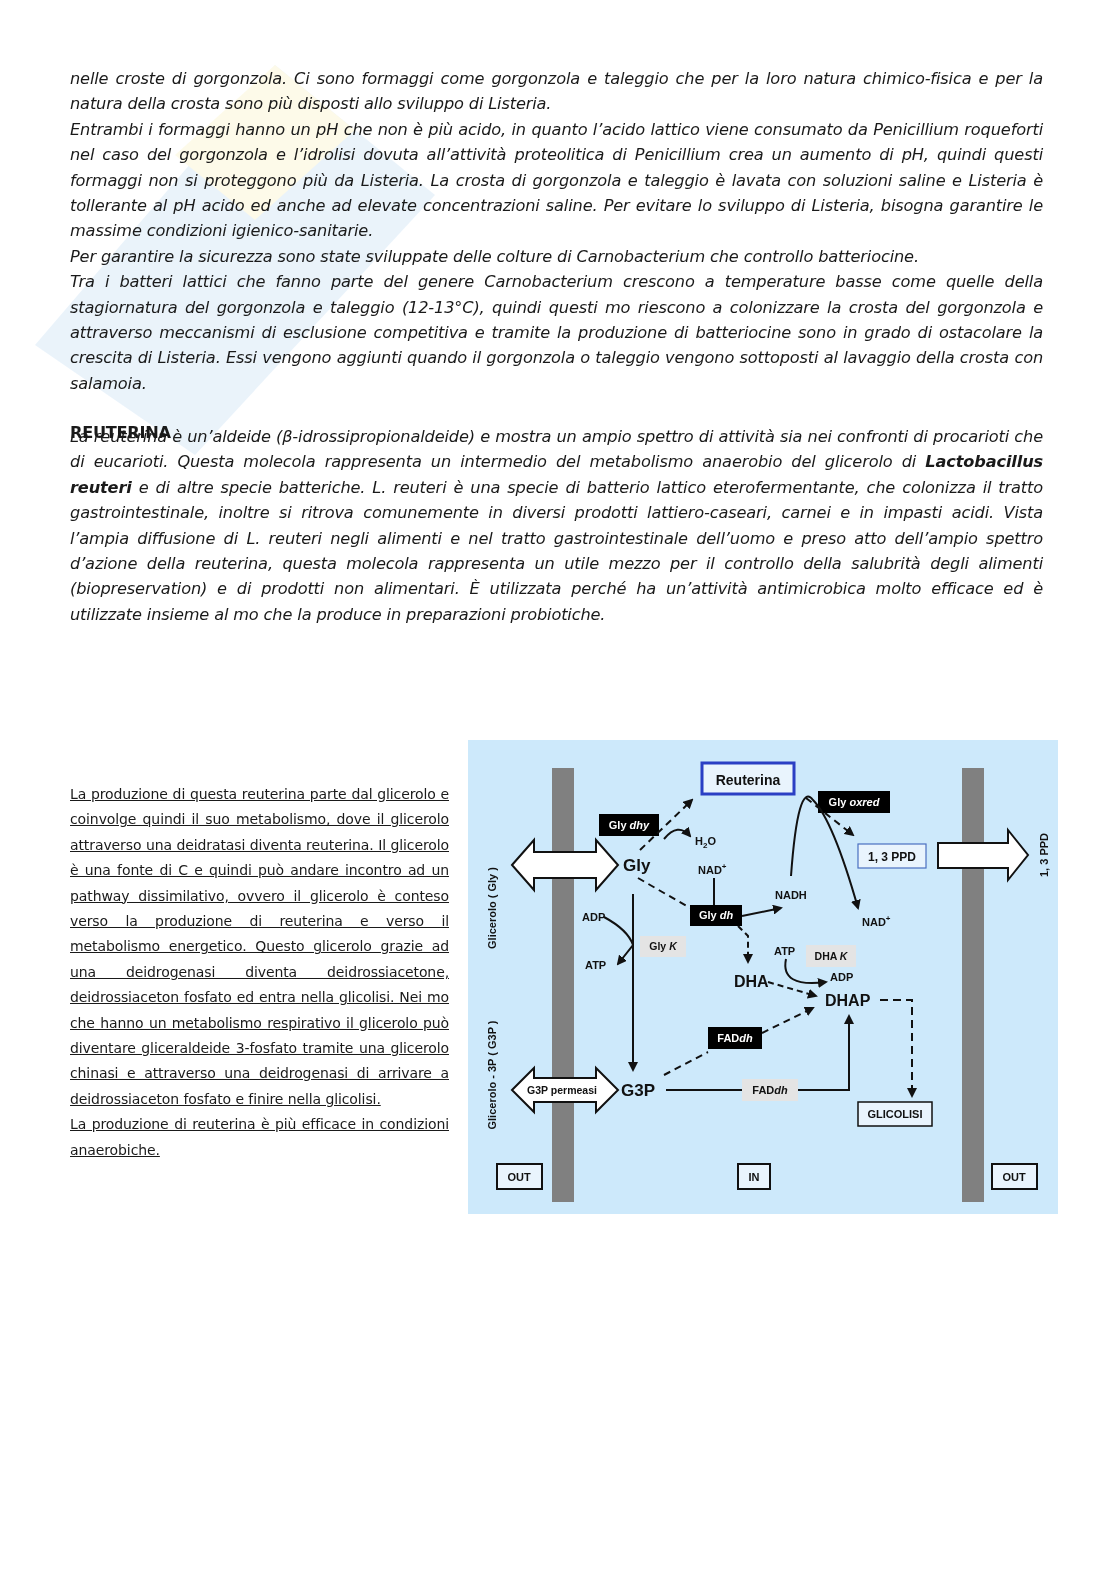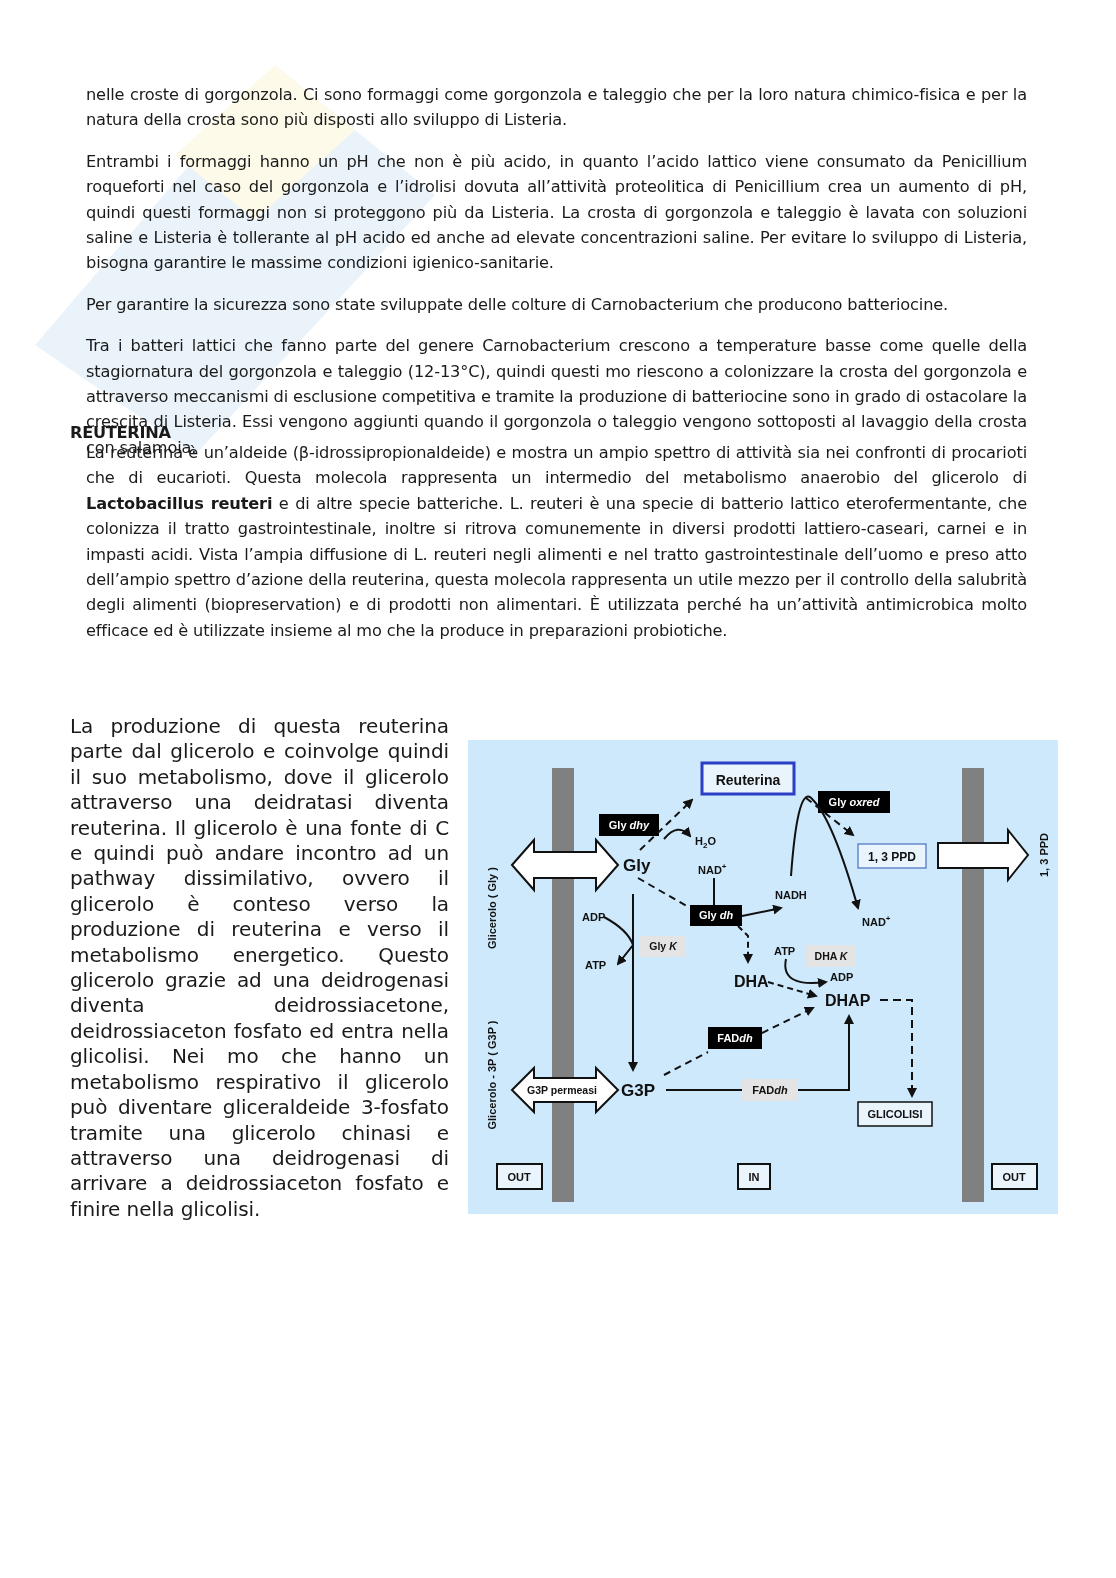--- a/index.html
+++ b/index.html
@@ -2,56 +2,57 @@
 <html><head>
 <meta charset="utf-8">
 <style>
   html, body { margin: 0; padding: 0; background: #ffffff; }
   body { width: 1116px; height: 1578px; position: relative; overflow: hidden;
          font-family: "DejaVu Sans", sans-serif; color: #1a1a1a; }
   .page { position: absolute; left: 0; top: 0; width: 1116px; height: 1578px; }
   .watermark { position: absolute; left: 25px; top: 45px; width: 420px; height: 420px; opacity: 0.16; pointer-events: none; }
   .text-block { position: absolute; left: 70px; width: 973px; font-size: 16.2px; line-height: 25.4px;
                 text-align: justify; letter-spacing: -0.15px; }
-  .text-block p { margin: 16px; }
+  .text-block p { margin: 0; font-style: italic; }
   .top-block { top: 66px; }
   .heading { position: absolute; left: 70px; top: 423px; font-size: 16.2px; font-weight: bold; letter-spacing: -0.3px; }
   .reut-block { top: 424px; }
-  .side-block { position: absolute; left: 70px; top: 714px; width: 379px; font-size: 20px; line-height: 25.4px;
-                text-align: justify; letter-spacing: -0.1px; }
+  .side-block { position: absolute; left: 70px; top: 782px; width: 379px; font-size: 14px; line-height: 25.4px;
+                text-align: justify; letter-spacing: -0.1px; text-decoration: underline; }
   .side-block p { margin: 0; }
   .diagram { position: absolute; left: 468px; top: 740px; width: 590px; height: 474px; background: #cde9fb; }
   .diagram svg { position: absolute; left: 0; top: 0; }
   .dl { font-family: "Liberation Sans", sans-serif; font-weight: bold; fill: #111; }
 </style>
 </head>
 <body>
 
 <div class="page">
 
   <svg class="watermark" viewBox="0 0 420 420">
     <polygon points="10,300 250,20 410,150 170,410" fill="#7fb6e6"></polygon>
     <polygon points="150,110 250,20 330,85 230,175" fill="#f3e27a"></polygon>
   </svg>
 
   <div class="text-block top-block">
     <p>nelle croste di gorgonzola. Ci sono formaggi come gorgonzola e taleggio che per la loro natura chimico-fisica e per la natura della crosta sono più disposti allo sviluppo di Listeria.</p>
     <p>Entrambi i formaggi hanno un pH che non è più acido, in quanto l’acido lattico viene consumato da Penicillium roqueforti nel caso del gorgonzola e l’idrolisi dovuta all’attività proteolitica di Penicillium crea un aumento di pH, quindi questi formaggi non si proteggono più da Listeria. La crosta di gorgonzola e taleggio è lavata con soluzioni saline e Listeria è tollerante al pH acido ed anche ad elevate concentrazioni saline. Per evitare lo sviluppo di Listeria, bisogna garantire le massime condizioni igienico-sanitarie.</p>
-    <p>Per garantire la sicurezza sono state sviluppate delle colture di Carnobacterium che producono batteriocine.</p>
+    <p>Per garantire la sicurezza sono state sviluppate delle colture di Carnobacterium che controllo batteriocine.</p>
     <p>Tra i batteri lattici che fanno parte del genere Carnobacterium crescono a temperature basse come quelle della stagiornatura del gorgonzola e taleggio (12-13°C), quindi questi mo riescono a colonizzare la crosta del gorgonzola e attraverso meccanismi di esclusione competitiva e tramite la produzione di batteriocine sono in grado di ostacolare la crescita di Listeria. Essi vengono aggiunti quando il gorgonzola o taleggio vengono sottoposti al lavaggio della crosta con salamoia.</p>
   </div>
 
   <div class="heading">REUTERINA</div>
 
   <div class="text-block reut-block">
     <p><span>La reuterina è un’aldeide (β-idrossipropionaldeide) e mostra un ampio spettro di attività sia nei confronti di procarioti che di eucarioti. Questa molecola rappresenta un intermedio del metabolismo anaerobio del glicerolo di </span><b>Lactobacillus reuteri</b><span> e di altre specie batteriche. L. reuteri è una specie di batterio lattico eterofermentante, che colonizza il tratto gastrointestinale, inoltre si ritrova comunemente in diversi prodotti lattiero-caseari, carnei e in impasti acidi. Vista l’ampia diffusione di L. reuteri negli alimenti e nel tratto gastrointestinale dell’uomo e preso atto dell’ampio spettro d’azione della reuterina, questa molecola rappresenta un utile mezzo per il controllo della salubrità degli alimenti (biopreservation) e di prodotti non alimentari. È utilizzata perché ha un’attività antimicrobica molto efficace ed è utilizzate insieme al mo che la produce in preparazioni probiotiche.</span></p>
   </div>
 
   <div class="side-block">
     <p>La produzione di questa reuterina parte dal glicerolo e coinvolge quindi il suo metabolismo, dove il glicerolo attraverso una deidratasi diventa reuterina. Il glicerolo è una fonte di C e quindi può andare incontro ad un pathway dissimilativo, ovvero il glicerolo è conteso verso la produzione di reuterina e verso il metabolismo energetico. Questo glicerolo grazie ad una deidrogenasi diventa deidrossiacetone, deidrossiaceton fosfato ed entra nella glicolisi. Nei mo che hanno un metabolismo respirativo il glicerolo può diventare gliceraldeide 3-fosfato tramite una glicerolo chinasi e attraverso una deidrogenasi di arrivare a deidrossiaceton fosfato e finire nella glicolisi.</p>
+    <p>La produzione di reuterina è più efficace in condizioni anaerobiche.</p>
   </div>
 
   <div class="diagram">
     <svg width="590" height="474" viewBox="0 0 590 474">
       <defs>
         <marker id="ah" markerWidth="10" markerHeight="10" refX="8" refY="5" orient="auto" markerUnits="userSpaceOnUse">
           <path d="M0,0 L10,5 L0,10 z" fill="#111"></path>
         </marker>
       </defs>
 

